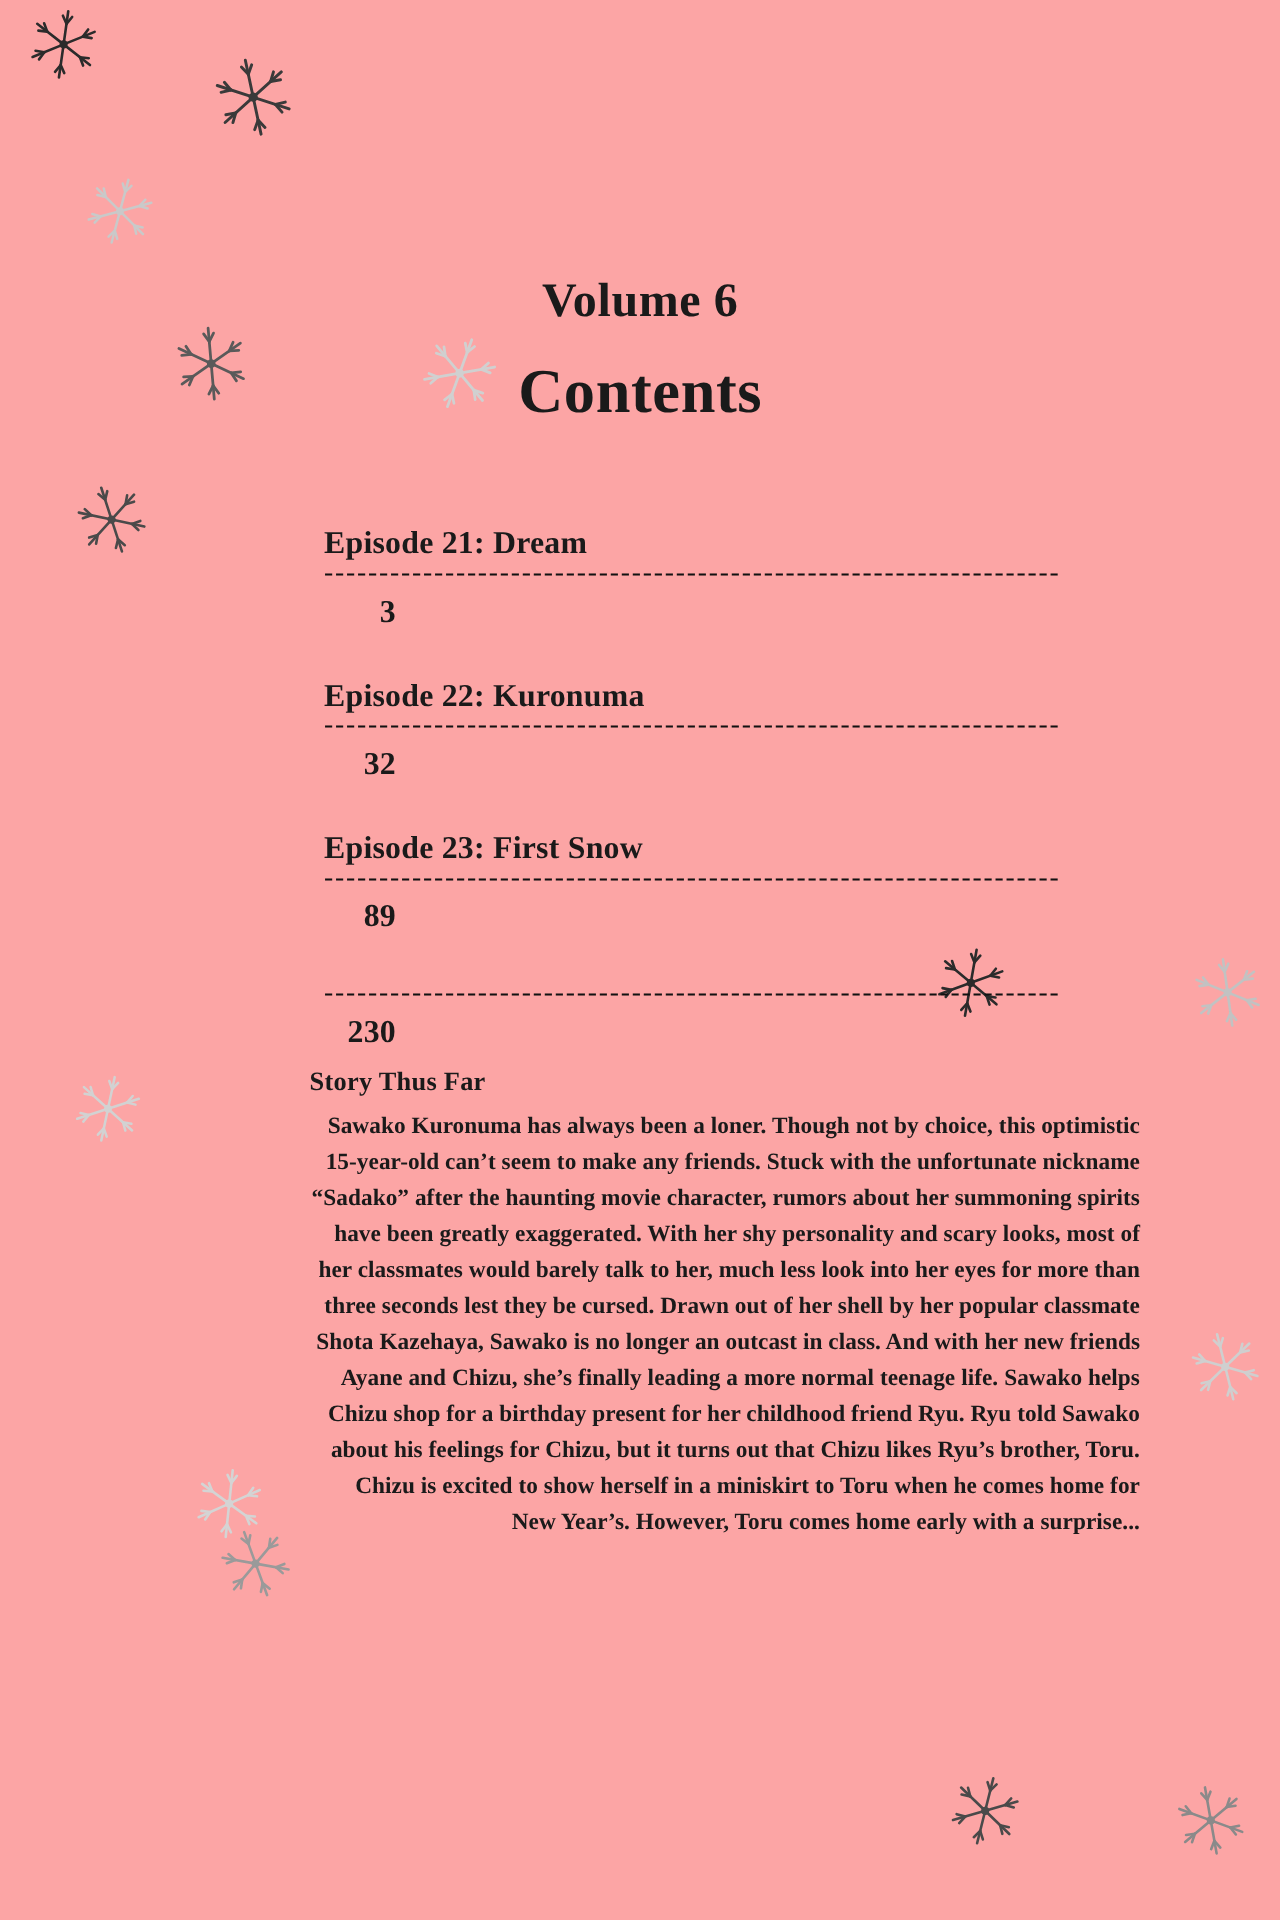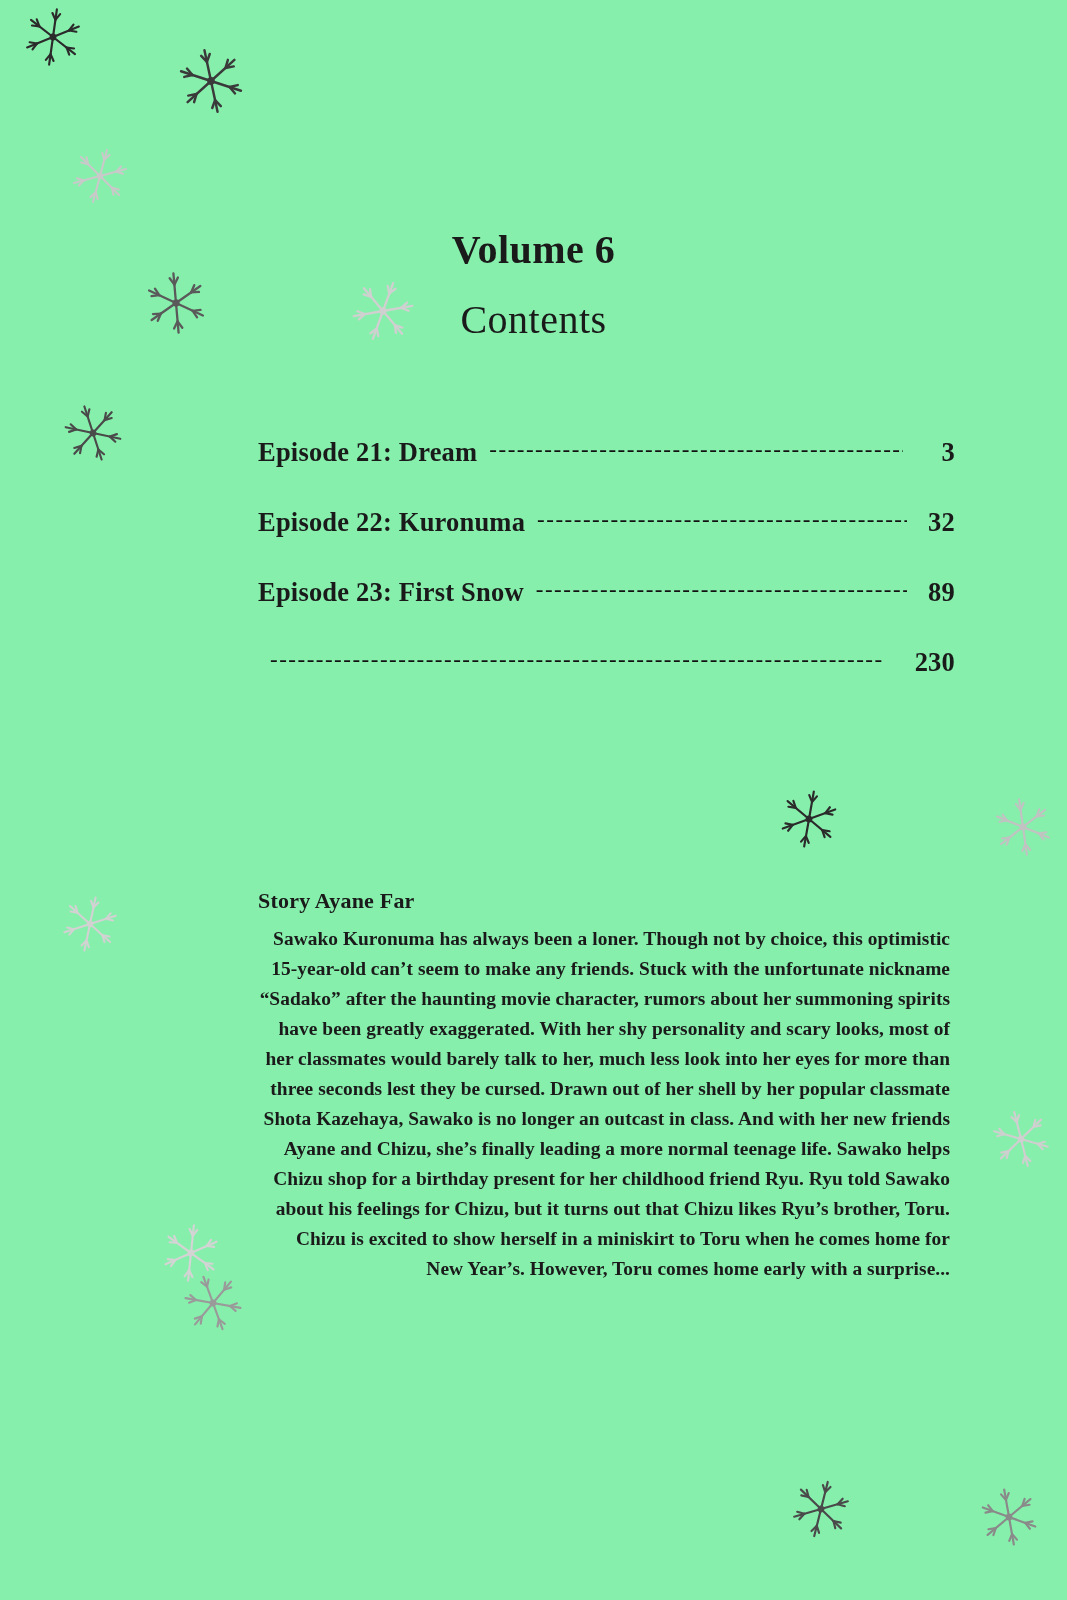--- a/index.html
+++ b/index.html
@@ -4,21 +4,21 @@
 <style>
   html, body {
     margin: 0;
     padding: 0;
     background: #ffffff;
   }
   .page {
     position: relative;
     width: 1067px;
     height: 1600px;
-    background: #86efac;
+    background: #fca5a5;
     overflow: hidden;
     font-family: "Liberation Serif", "DejaVu Serif", serif;
     color: #1a1a1a;
   }
 
   
   .flake {
     position: absolute;
     pointer-events: none;
   }
@@ -33,41 +33,42 @@
     text-align: center;
   }
   .volume-title {
     font-size: 40px;
     font-weight: bold;
     letter-spacing: 0.5px;
     line-height: 1.1;
     margin: 0;
   }
   .contents-title {
-    font-size: 40px;
-    font-weight: normal;
+    font-size: 52px;
+    font-weight: bold;
     letter-spacing: 0.5px;
     line-height: 1.1;
     margin: 26px 0 0 0;
   }
 
   
   .toc {
     position: absolute;
     left: 258px;
     right: 112px;
     top: 437px;
   }
   .toc-entry {
     display: flex;
     align-items: baseline;
     margin-bottom: 39px;
     font-size: 26.5px;
     font-weight: bold;
     letter-spacing: 0.2px;
+    flex-direction: column;
   }
   .toc-label {
     white-space: nowrap;
   }
   .toc-dashes {
     flex: 1 1 auto;
     overflow: hidden;
     white-space: nowrap;
     margin: 0 12px;
     font-size: 23px;
@@ -489,17 +490,17 @@
     </div>
 
     <div class="toc-entry">
       <span class="toc-dashes">-------------------------------------------------------------------</span>
       <span class="toc-page">230</span>
     </div>
 
   </div>
 
   <div class="story">
-    <h3 class="story-heading">Story Ayane Far</h3>
+    <h3 class="story-heading">Story Thus Far</h3>
     <p class="story-body">Sawako Kuronuma has always been a loner. Though not by choice, this optimistic 15-year-old can’t seem to make any friends. Stuck with the unfortunate nickname “Sadako” after the haunting movie character, rumors about her summoning spirits have been greatly exaggerated. With her shy personality and scary looks, most of her classmates would barely talk to her, much less look into her eyes for more than three seconds lest they be cursed. Drawn out of her shell by her popular classmate Shota Kazehaya, Sawako is no longer an outcast in class. And with her new friends Ayane and Chizu, she’s finally leading a more normal teenage life. Sawako helps Chizu shop for a birthday present for her childhood friend Ryu. Ryu told Sawako about his feelings for Chizu, but it turns out that Chizu likes Ryu’s brother, Toru. Chizu is excited to show herself in a miniskirt to Toru when he comes home for New Year’s. However, Toru comes home early with a surprise...</p>
   </div>
 
 </div>
 
 </body></html>

